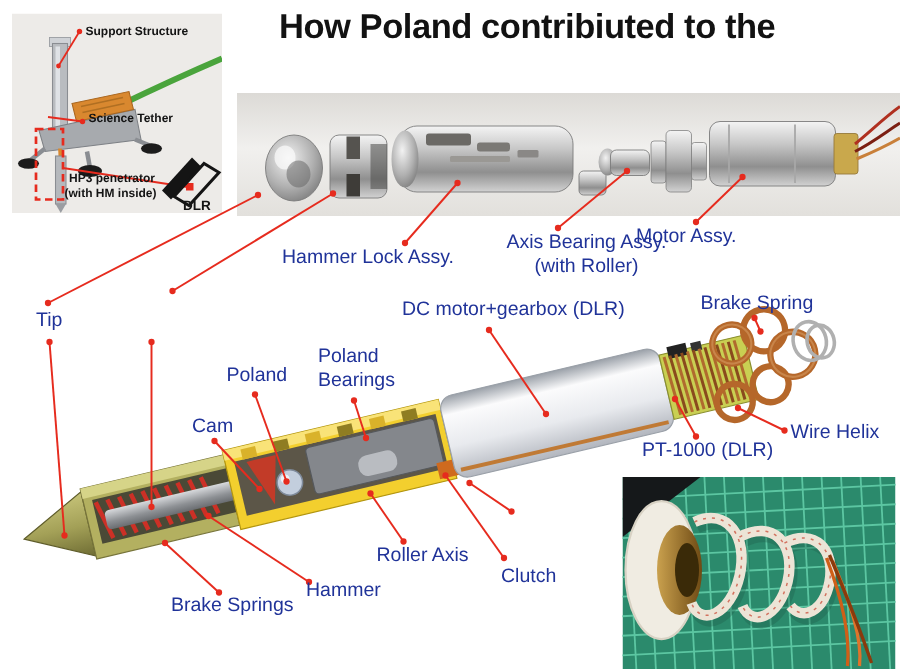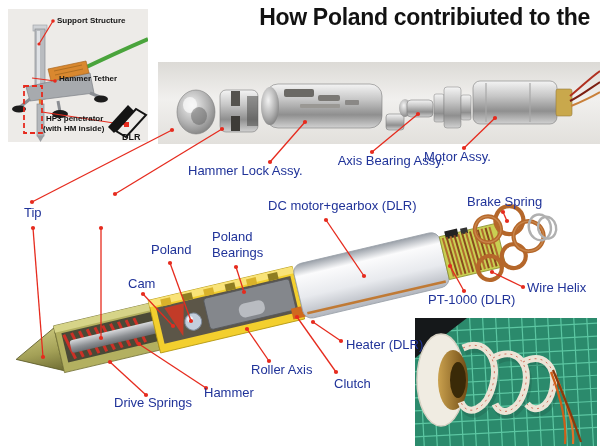--- a/index.html
+++ b/index.html
@@ -1,20 +1,20 @@
 <!DOCTYPE html>
 <html><head>
 <meta charset="utf-8">
 <style>
   html,body{margin:0;padding:0;background:#fff;}
   #slide{position:relative;width:600px;height:448px;background:#ffffff;overflow:hidden;
          font-family:"Liberation Sans",sans-serif;}
   svg{position:absolute;left:0;top:0;}
   #title{position:absolute;left:186px;top:4px;width:404px;color:#121212;
-         font-size:23px;line-height:26px;font-weight:bold;letter-spacing:-0.3px;z-index:5;text-align:right;}
+         font-size:23px;line-height:26px;font-weight:bold;letter-spacing:-0.3px;z-index:5;}
   .plabel{position:absolute;font-size:13px;color:#203399;white-space:nowrap;z-index:6;}
   .ilabel{position:absolute;font-size:8px;color:#141414;white-space:nowrap;z-index:6;font-weight:700;}
   #lbl-tip{left:24px;top:205px}
   #lbl-tongue{left:67px;top:205px}
   #lbl-hammer-lock{left:188px;top:163px}
   #lbl-axis-bearing{left:331px;top:153px;width:120px;text-align:center;line-height:16px}
   #lbl-motor{left:424px;top:149px}
   #lbl-dc-motor{left:268px;top:198px}
   #lbl-brake-spring{left:467px;top:194px}
   #lbl-angular{left:212px;top:229px;line-height:16px}
@@ -382,36 +382,36 @@
       <circle cx="206" cy="388" r="2.1" fill="#e62b1e"></circle>
       <line x1="110" y1="362" x2="146" y2="395" stroke="#e62b1e" stroke-width="1.3"></line>
       <circle cx="110" cy="362" r="2.1" fill="#e62b1e"></circle>
       <circle cx="146" cy="395" r="2.1" fill="#e62b1e"></circle>
     </svg>
 
   <div class="plabel" id="lbl-tip">Tip</div>
   <div class="plabel" id="lbl-hammer-lock">Hammer Lock Assy.</div>
   <div class="plabel" id="lbl-axis-bearing">
     <div>Axis Bearing Assy.</div>
+    <div>(with Roller)</div>
   </div>
   <div class="plabel" id="lbl-motor">Motor Assy.</div>
   <div class="plabel" id="lbl-brake-spring">Brake Spring</div>
   <div class="plabel" id="lbl-dc-motor">DC motor+gearbox (DLR)</div>
   <div class="plabel" id="lbl-angular">
     <div>Poland</div>
     <div>Bearings</div>
   </div>
   <div class="plabel" id="lbl-roller">Poland</div>
   <div class="plabel" id="lbl-cam">Cam</div>
   <div class="plabel" id="lbl-wire-helix">Wire Helix</div>
   <div class="plabel" id="lbl-pt1000">PT-1000 (DLR)</div>
-  <div class="plabel" id="lbl-heater">Heater (DLR)</div>
   <div class="plabel" id="lbl-roller-axis">Roller Axis</div>
   <div class="plabel" id="lbl-clutch">Clutch</div>
   <div class="plabel" id="lbl-hammer">Hammer</div>
-  <div class="plabel" id="lbl-drive-springs">Drive Springs</div>
+  <div class="plabel" id="lbl-drive-springs">Brake Springs</div>
 
   <div class="ilabel" id="ilbl-support">Support Structure</div>
-  <div class="ilabel" id="ilbl-tether">Hammer Tether</div>
+  <div class="ilabel" id="ilbl-tether">Science Tether</div>
   <div class="ilabel" id="ilbl-hp3a">HP3 penetrator</div>
   <div class="ilabel" id="ilbl-hp3b">(with HM inside)</div>
 
 </div>
 
 </body></html>

